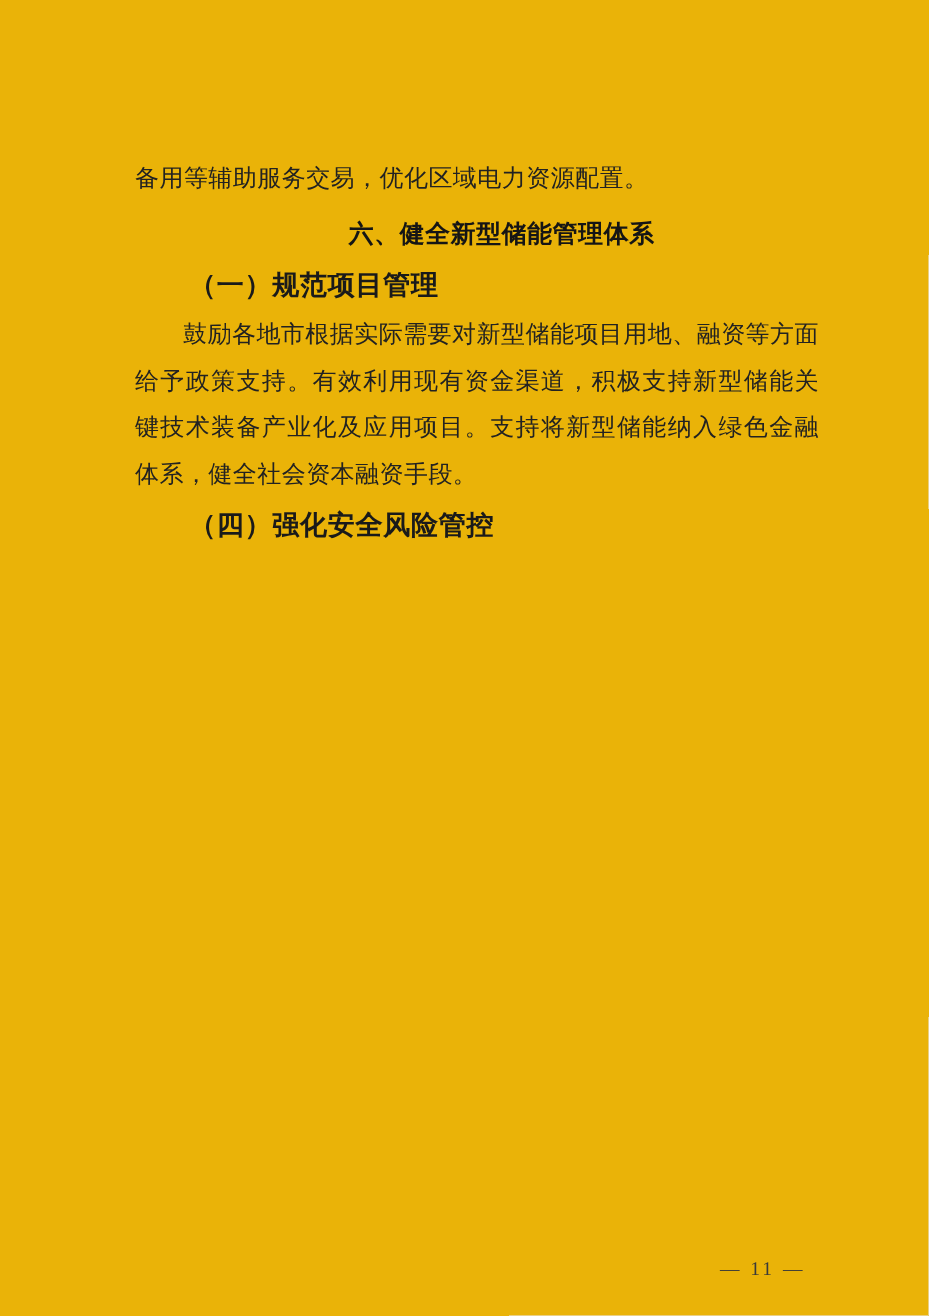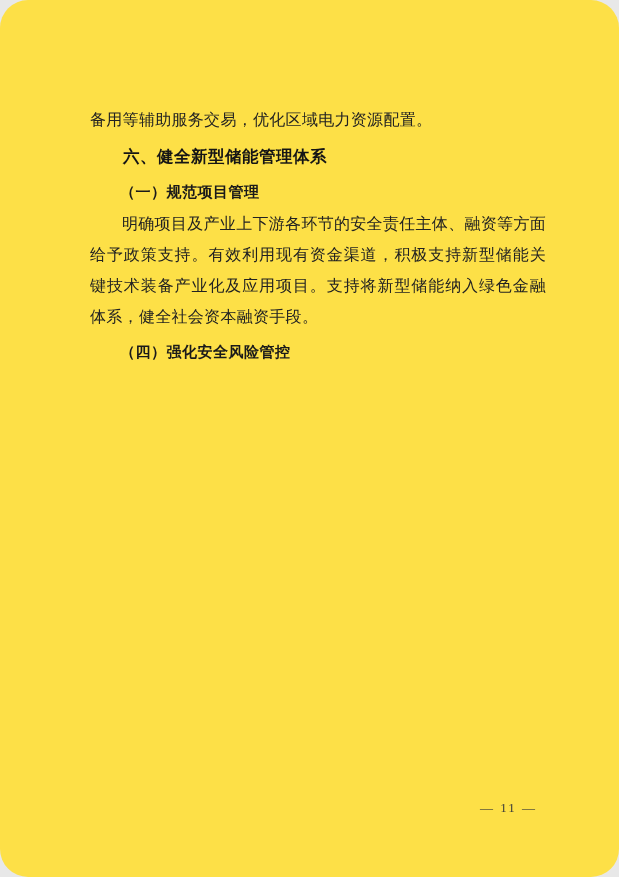--- a/index.html
+++ b/index.html
@@ -5,27 +5,26 @@
   html, body {
     margin: 0;
     padding: 0;
     background: #e8e8e8;
   }
   .page {
     position: relative;
     width: 619px;
     height: 877px;
     margin: 0 auto;
-    background: #fde047;
+    background: #eab308;
     box-sizing: border-box;
     padding: 104px 73px 0 90px;
     overflow: hidden;
     color: #1f1f1f;
     font-family: "Liberation Serif", "DejaVu Serif", serif;
-    border-radius: 28px;
   }
   .body-text {
     margin: 0;
     font-size: 16px;
     line-height: 31px;
     letter-spacing: 0.3px;
     text-align: justify;
     text-indent: 2em;
     color: #222222;
   }
@@ -34,54 +33,55 @@
   }
   .section-heading {
     margin: 6px 0 0 0;
     font-size: 16.5px;
     line-height: 31px;
     letter-spacing: 0.5px;
     text-indent: 2em;
     font-weight: bold;
     color: #151515;
     font-family: "Liberation Sans", "DejaVu Sans", sans-serif;
+    text-align: center;
   }
   .sub-heading {
     margin: 5px 0 0 0;
-    font-size: 15px;
+    font-size: 18px;
     line-height: 31px;
     letter-spacing: 0.5px;
     text-indent: 2em;
     font-weight: bold;
     color: #1a1a1a;
-    font-family: Liberation Serif, serif;
+    font-family: Liberation Mono, monospace;
   }
   .page-footer {
     position: absolute;
-    top: 797px;
+    top: 835px;
     right: 82px;
     font-size: 13px;
     line-height: 22px;
     letter-spacing: 2px;
     color: #3a3a3a;
     font-family: "Liberation Serif", "DejaVu Serif", serif;
   }
 </style>
 </head>
 <body>
 
 <div class="page">
 
   <p class="body-text no-indent">备用等辅助服务交易，优化区域电力资源配置。</p>
 
   <h2 class="section-heading">六、健全新型储能管理体系</h2>
 
   <h3 class="sub-heading">（一）规范项目管理</h3>
 
-  <p class="body-text">明确项目及产业上下游各环节的安全责任主体、融资等方面给予政策支持。有效利用现有资金渠道，积极支持新型储能关键技术装备产业化及应用项目。支持将新型储能纳入绿色金融体系，健全社会资本融资手段。</p>
+  <p class="body-text">鼓励各地市根据实际需要对新型储能项目用地、融资等方面给予政策支持。有效利用现有资金渠道，积极支持新型储能关键技术装备产业化及应用项目。支持将新型储能纳入绿色金融体系，健全社会资本融资手段。</p>
 
 
   <h3 class="sub-heading">（四）强化安全风险管控</h3>
 
   <div class="page-footer">
     <span>— 11 —</span>
   </div>
 
 </div>
 

